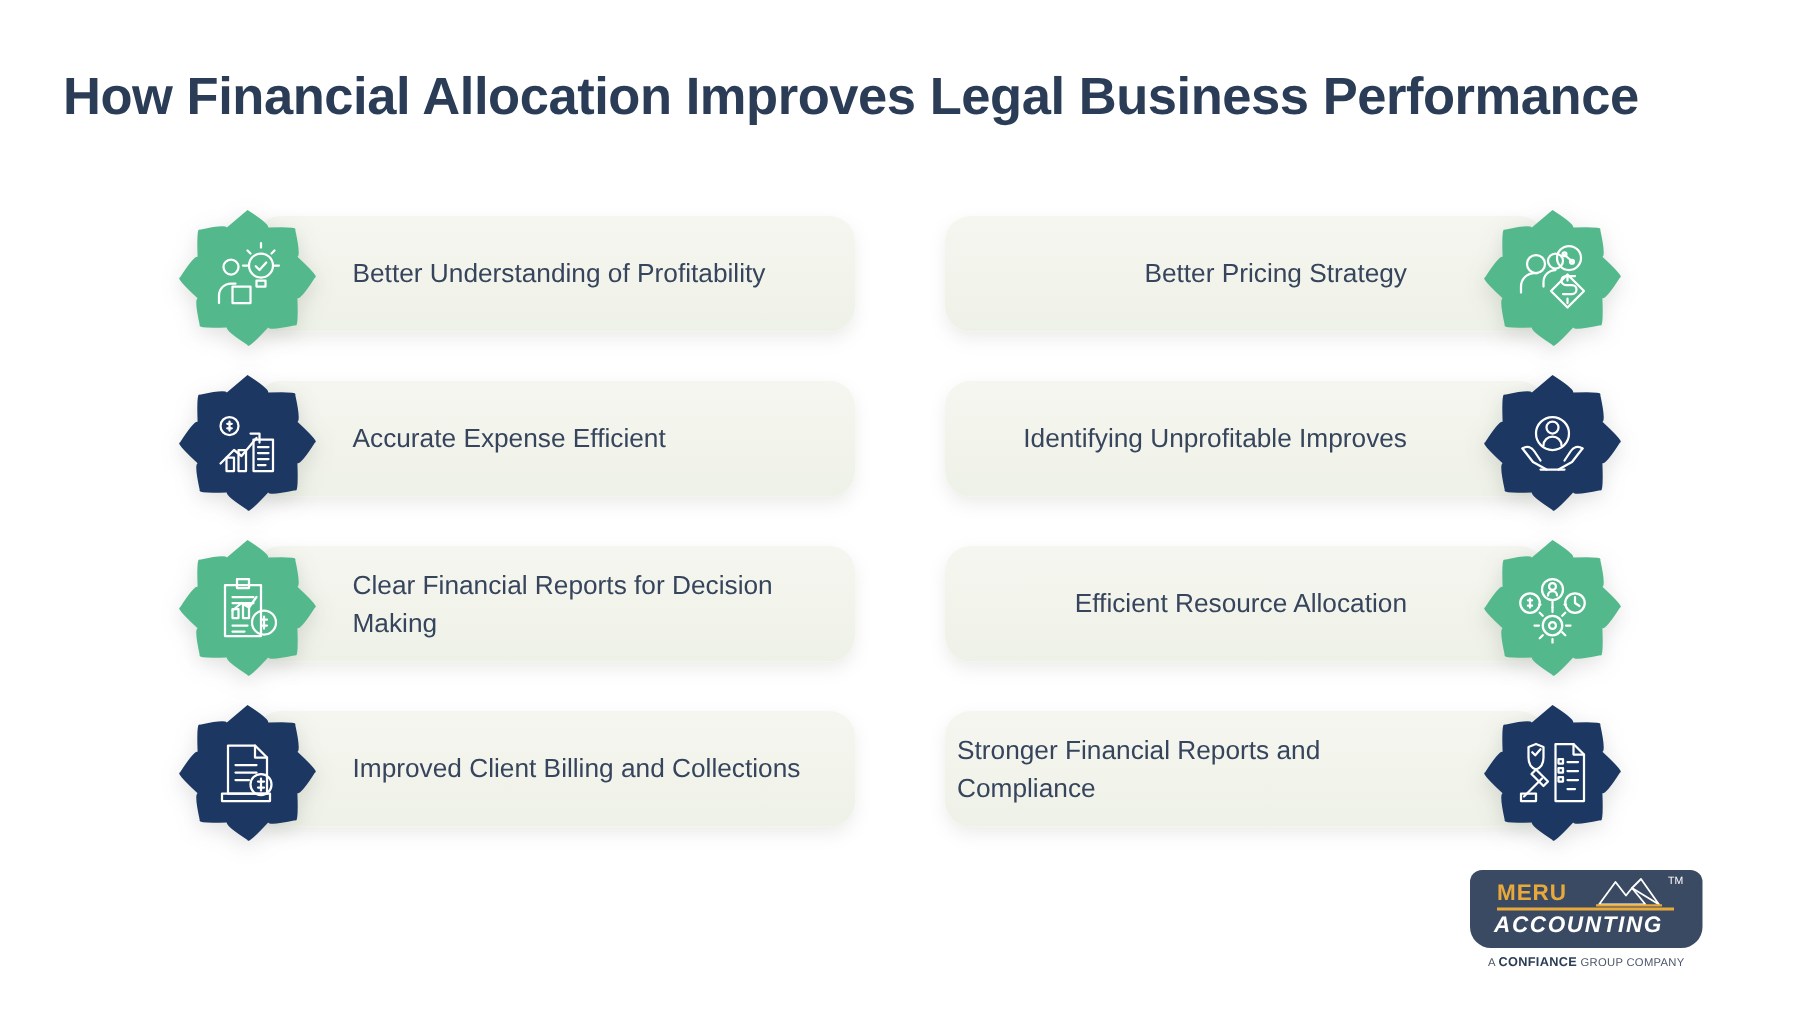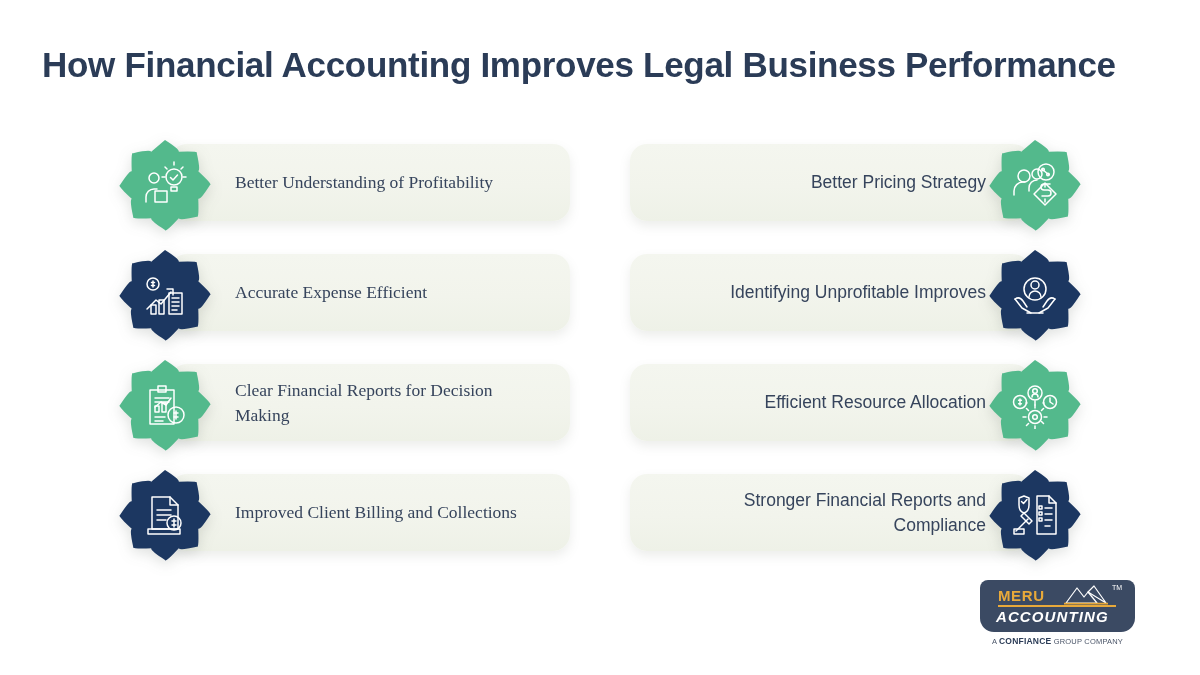--- a/index.html
+++ b/index.html
@@ -24,21 +24,21 @@
     font-size:35px;
     font-weight:bold;
     letter-spacing:-0.3px;
     color:#2b3c57;
     line-height:1.18;
     white-space:nowrap;
   }
 
   
   .column { position:absolute; top:138px; width:460px; }
-  #col-left  { left:110px;font-family:Liberation Serif, serif; }
+  #col-left  { left:110px; }
   #col-right { left:630px; }
 
   .row {
     position:relative;
     height:110px;
   }
 
   
   .card {
     position:absolute;
@@ -54,21 +54,21 @@
   .row-left  .card { left:60px; justify-content:flex-start; }
   .row-right .card { left:0px;  justify-content:flex-end; }
 
   .card-label {
     font-size:17.5px;
     color:#36445c;
     line-height:1.42;
     max-width:300px;
   }
   .row-left  .card-label { margin-left:65px; text-align:left; }
-  .row-right .card-label { margin-right:44px; text-align:right; }
+  .row-right .card-label { margin-right:92px; }
 
   
   .badge {
     position:absolute;
     top:0px;
     width:94px; height:94px;
     display:flex; align-items:center; justify-content:center;
     filter:drop-shadow(0 4px 7px rgba(60,70,60,0.17));
   }
   .row-left  .badge { left:8px; }
@@ -137,21 +137,21 @@
     color:#4a5568;
     white-space:nowrap;
   }
   #logo-tagline .brand { font-weight:bold; font-size:8.5px; color:#2b3c57; }
 </style>
 </head>
 <body>
 
 <div id="slide">
 
-  <h1 id="title">How Financial Accounting Improves Legal Business Performance</h1>
+  <h1 id="title">How Financial Allocation Improves Legal Business Performance</h1>
 
   <div class="column" id="col-left">
       <div class="row row-left">
         <div class="card">
           <div class="card-label">Better Understanding of Profitability</div>
         </div>
         <div class="badge">
           <svg viewBox="0 0 94 94">
             <path class="blob-green" d="M 47.00 2.00 Q 61.74 11.41 60.78 13.74 Q 81.05 12.95 78.82 15.18 Q 82.59 32.26 80.26 33.22 Q 95.15 47.00 92.00 47.00 Q 82.59 61.74 80.26 60.78 Q 81.05 81.05 78.82 78.82 Q 61.74 82.59 60.78 80.26 Q 47.00 95.15 47.00 92.00 Q 32.26 82.59 33.22 80.26 Q 12.95 81.05 15.18 78.82 Q 11.41 61.74 13.74 60.78 Q -1.15 47.00 2.00 47.00 Q 11.41 32.26 13.74 33.22 Q 12.95 12.95 15.18 15.18 Q 32.26 11.41 33.22 13.74 Z"></path>
           </svg>

